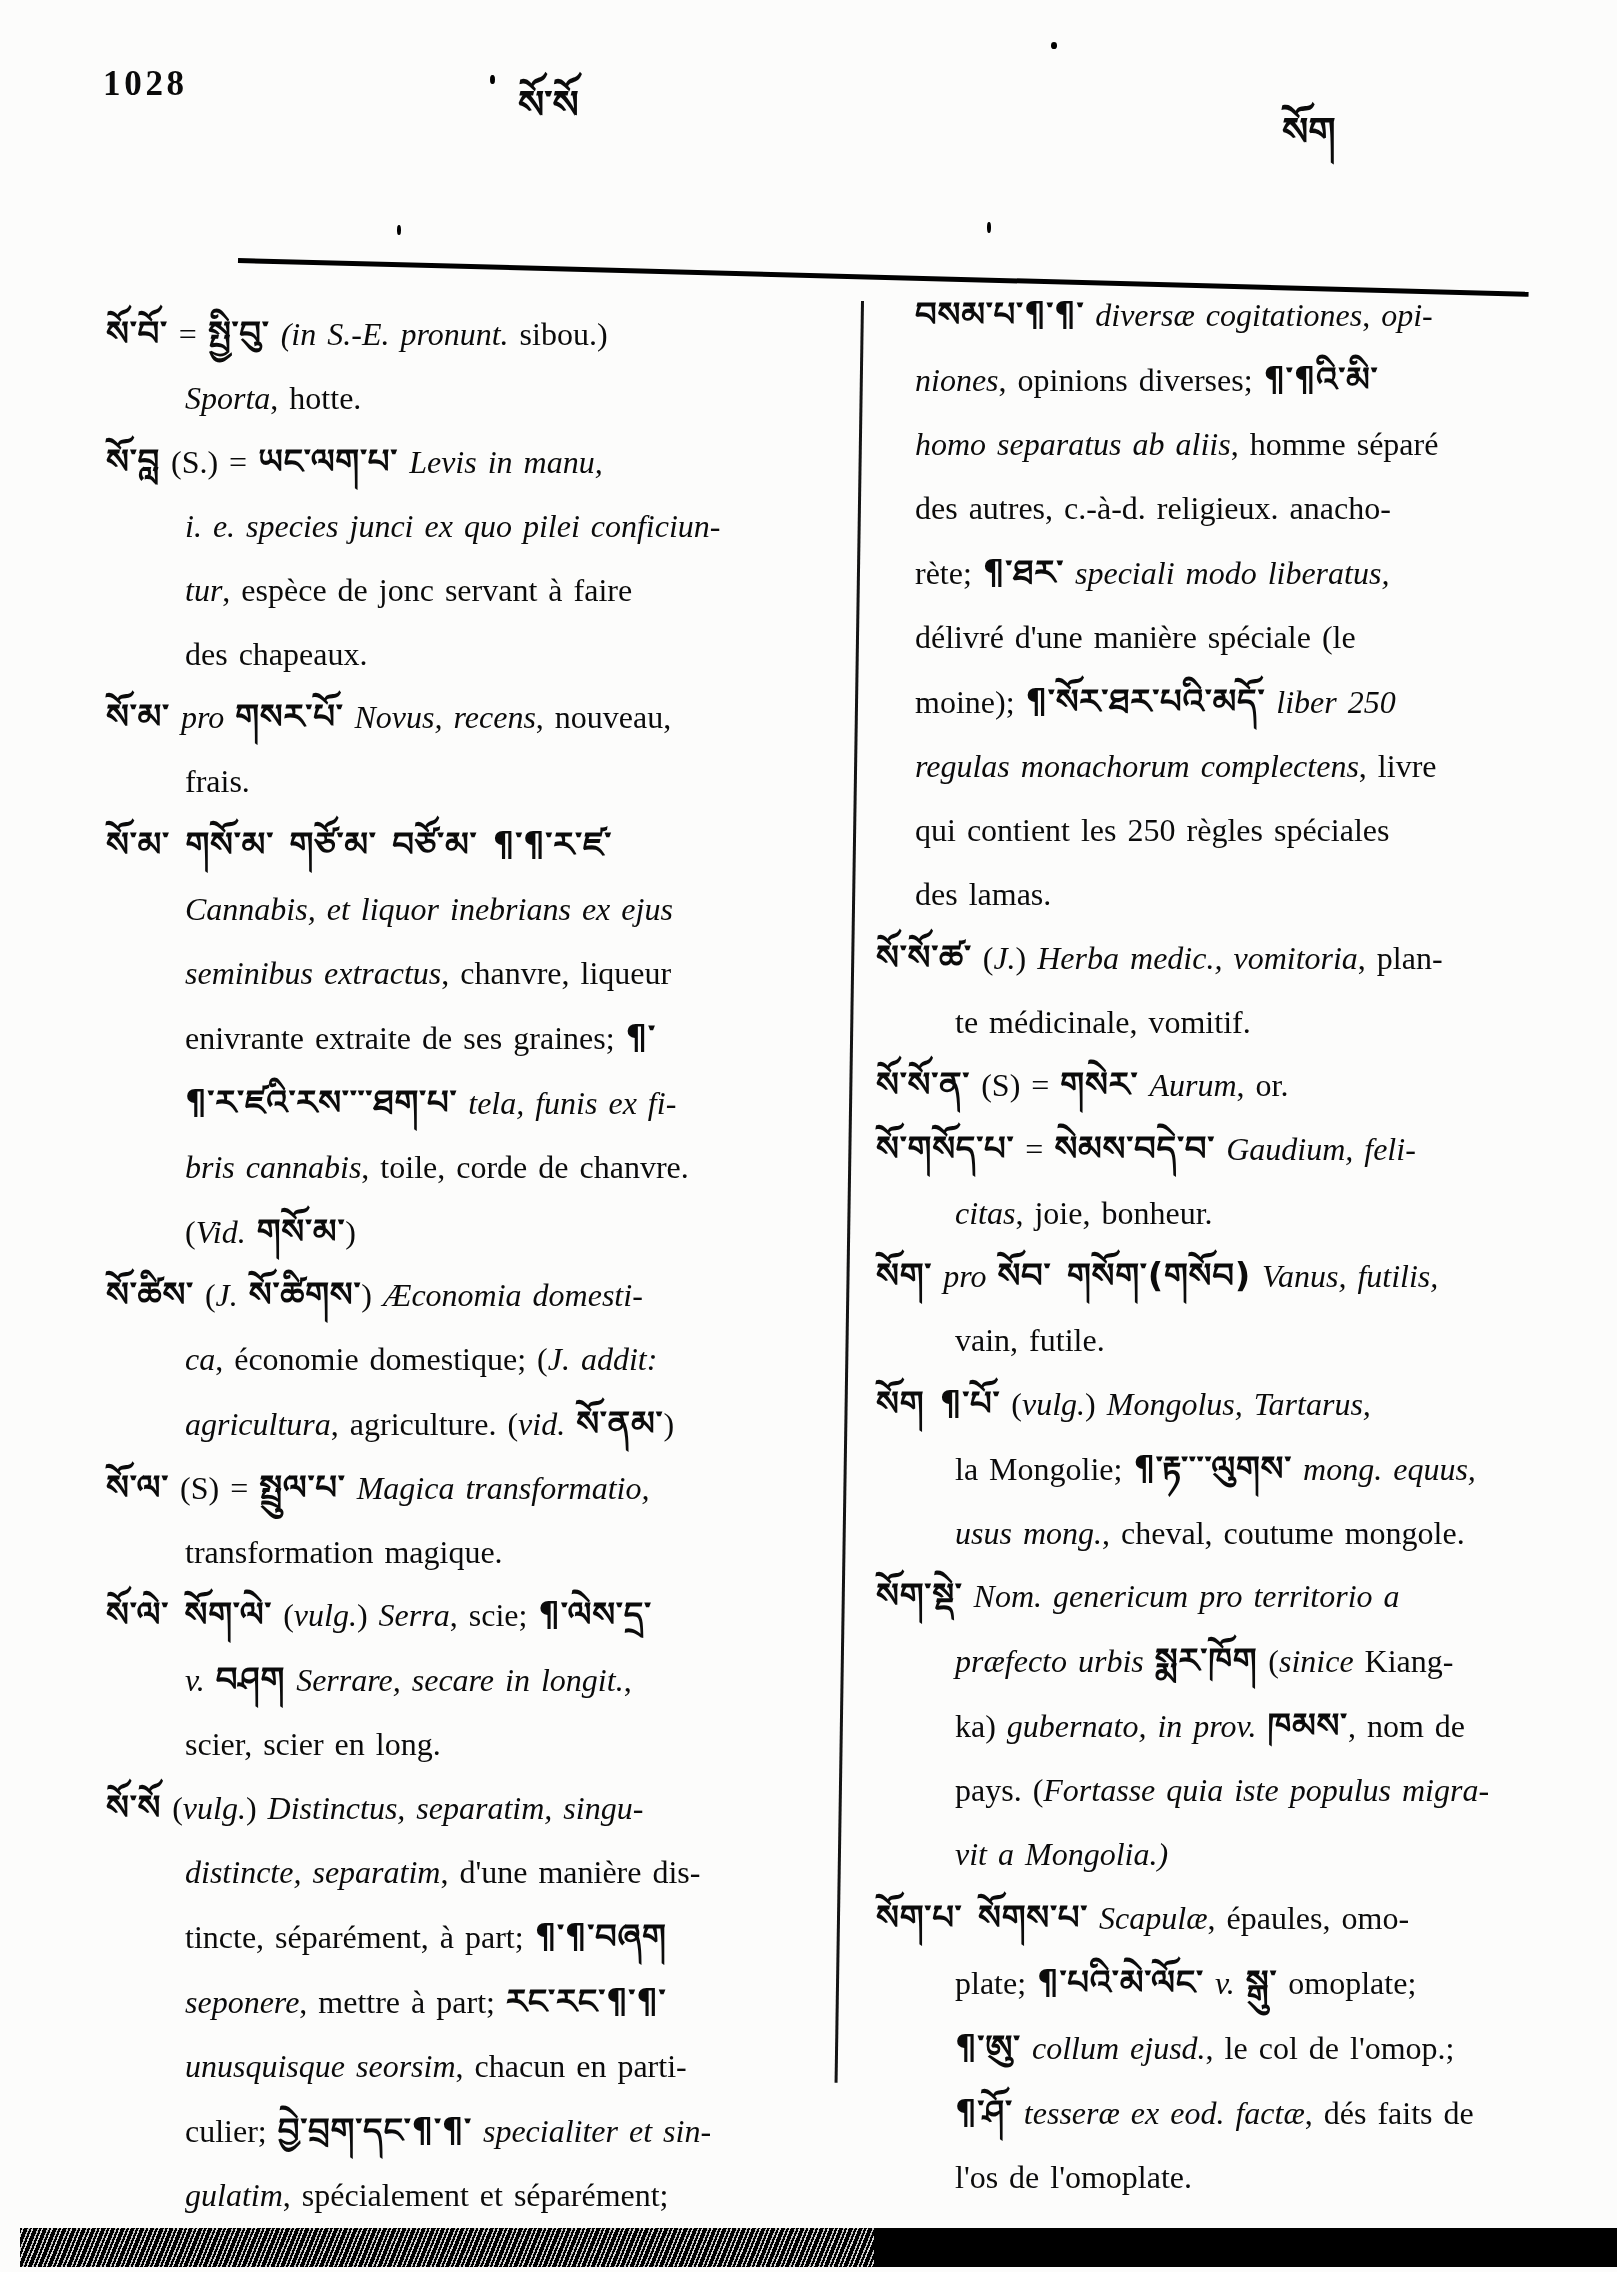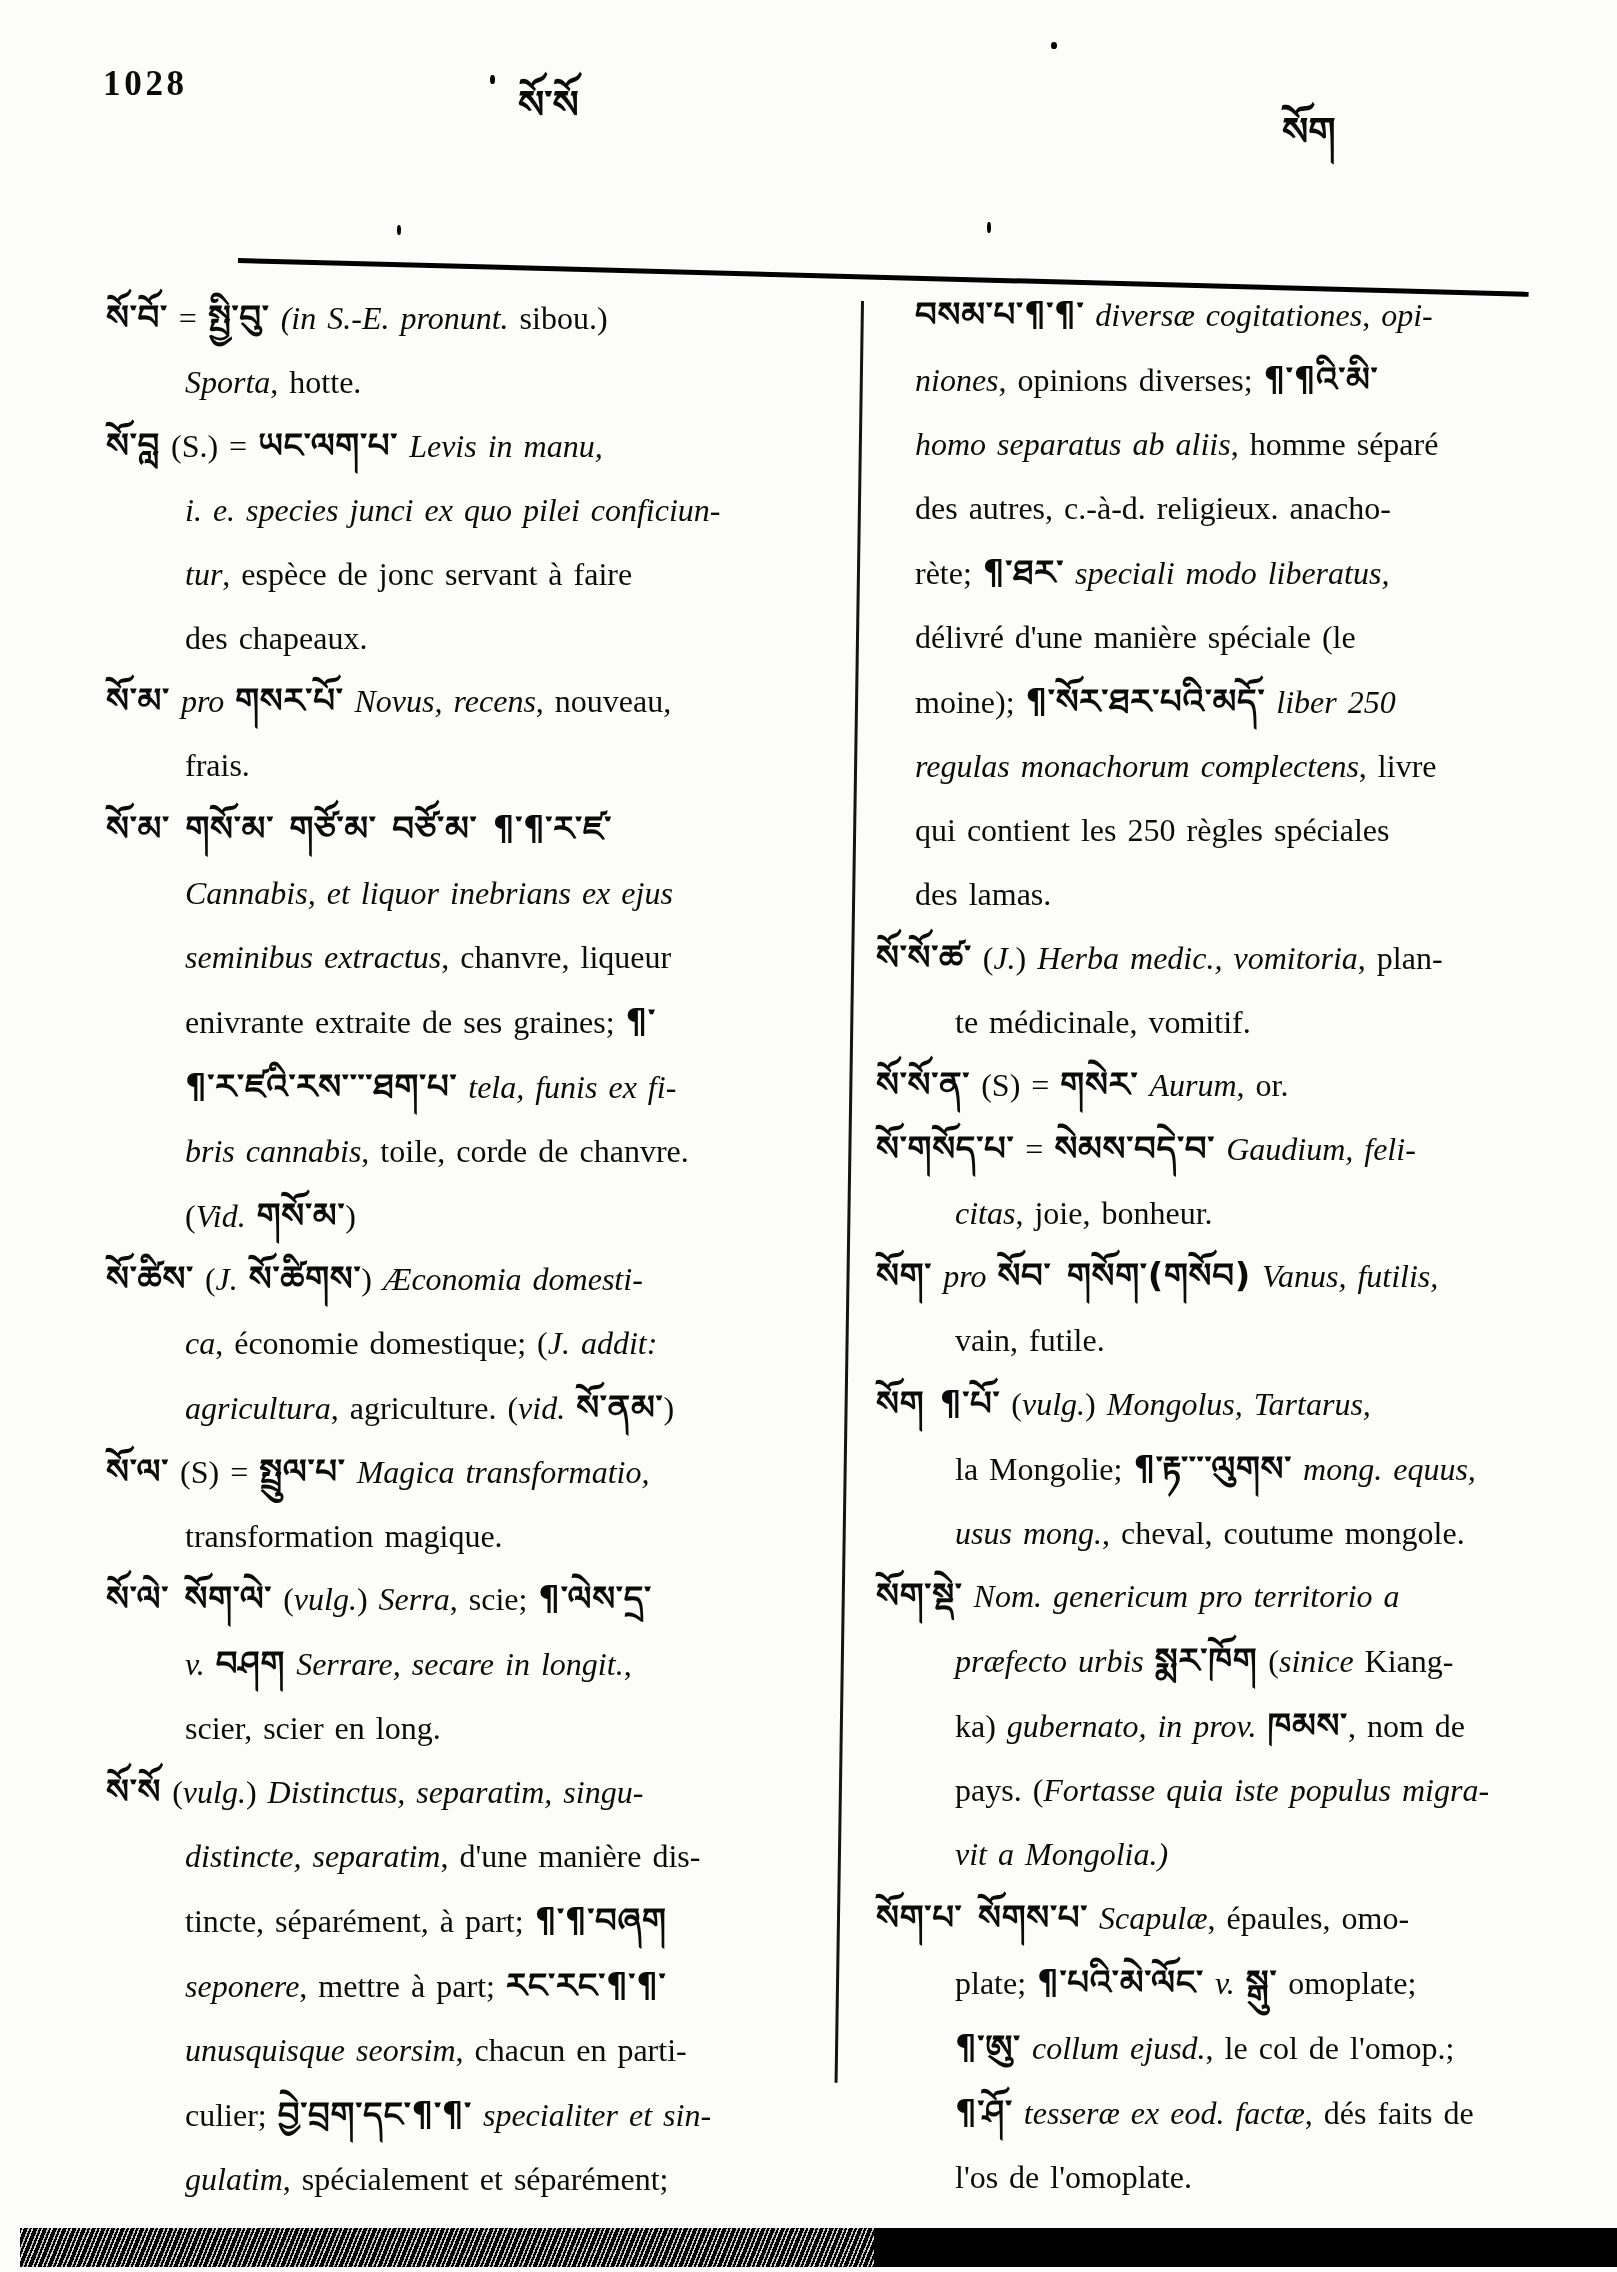--- a/index.html
+++ b/index.html
@@ -9,21 +9,21 @@
   }
   .pageno{position:absolute;left:103px;top:64px;font-size:35px;font-weight:bold;letter-spacing:3.7px;}
   .guide{position:absolute;font-size:39px;font-weight:bold;font-family:"DejaVu Sans",sans-serif;}
   .guide-left{left:518px;top:61px;}
   .guide-right{left:1282px;top:88px;}
   .rule-h{position:absolute;left:238px;top:258px;width:1291px;height:5.2px;background:#000;
     transform:rotate(1.5deg);transform-origin:left center;}
   .rule-v{position:absolute;left:861px;top:301px;width:3px;height:1782px;background:#141414;
     transform:rotate(0.85deg);transform-origin:top center;}
   .col{position:absolute;width:723px;}
-  #col-left{left:106px;top:288px;}
+  #col-left{left:106px;top:304px;}
   #col-right{left:876px;top:285px;}
   .entry{margin:0 0 4.5px 0;}
   .line{line-height:58px;font-size:32px;white-space:nowrap;word-spacing:3px;}
   .line.cont{padding-left:79px;margin-top:6px;}
   .entry.cont-para .line{padding-left:39px;}
   .run-i{font-style:italic;}
   .run-t{font-weight:bold;font-size:34px;font-family:"DejaVu Sans",sans-serif;letter-spacing:0.7px;}
   .speck{position:absolute;background:#000;border-radius:50%;}
   .scan-strip{position:absolute;left:19.5px;right:0;top:2228px;height:39px;display:flex;}
   .strip-textured{width:854px;height:100%;

